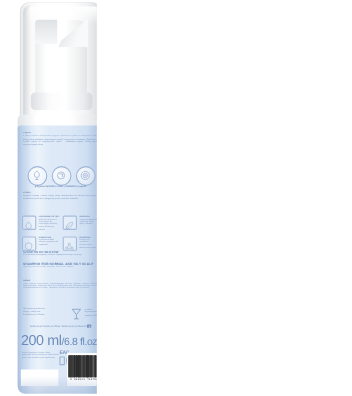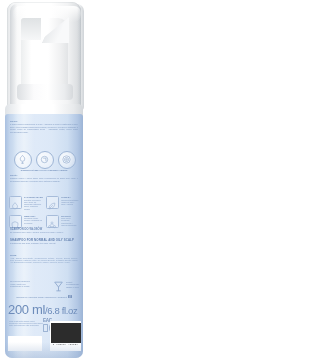--- a/index.html
+++ b/index.html
@@ -1,18 +1,18 @@
 <!DOCTYPE html>
 <html><head>
 <meta charset="utf-8">
 <style>
   html,body{margin:0;padding:0;background:#ffffff;}
   body{width:88px;height:360px;overflow:hidden;font-family:"Liberation Sans",sans-serif;}
 
-  #stage{position:relative;width:88px;height:360px;background:#ffffff;overflow:hidden;}
+  #stage{position:relative;width:88px;height:360px;background:#ffffff;overflow:hidden;margin-left:11px;}
 
   
   .bottle{position:absolute;left:4px;top:0;width:80px;height:360px;}
 
   
   .cap{
     position:absolute;left:3px;top:2px;width:74px;height:106px;
     border-radius:9px 9px 4px 4px;
     background:linear-gradient(90deg,#e4e6e8 0%,#f4f5f6 7%,#ffffff 26%,#ffffff 60%,#f2f3f4 82%,#d9dcdf 97%,#cdd1d5 100%);
     box-shadow:inset 0 0 0 0.5px rgba(190,195,200,.5);

